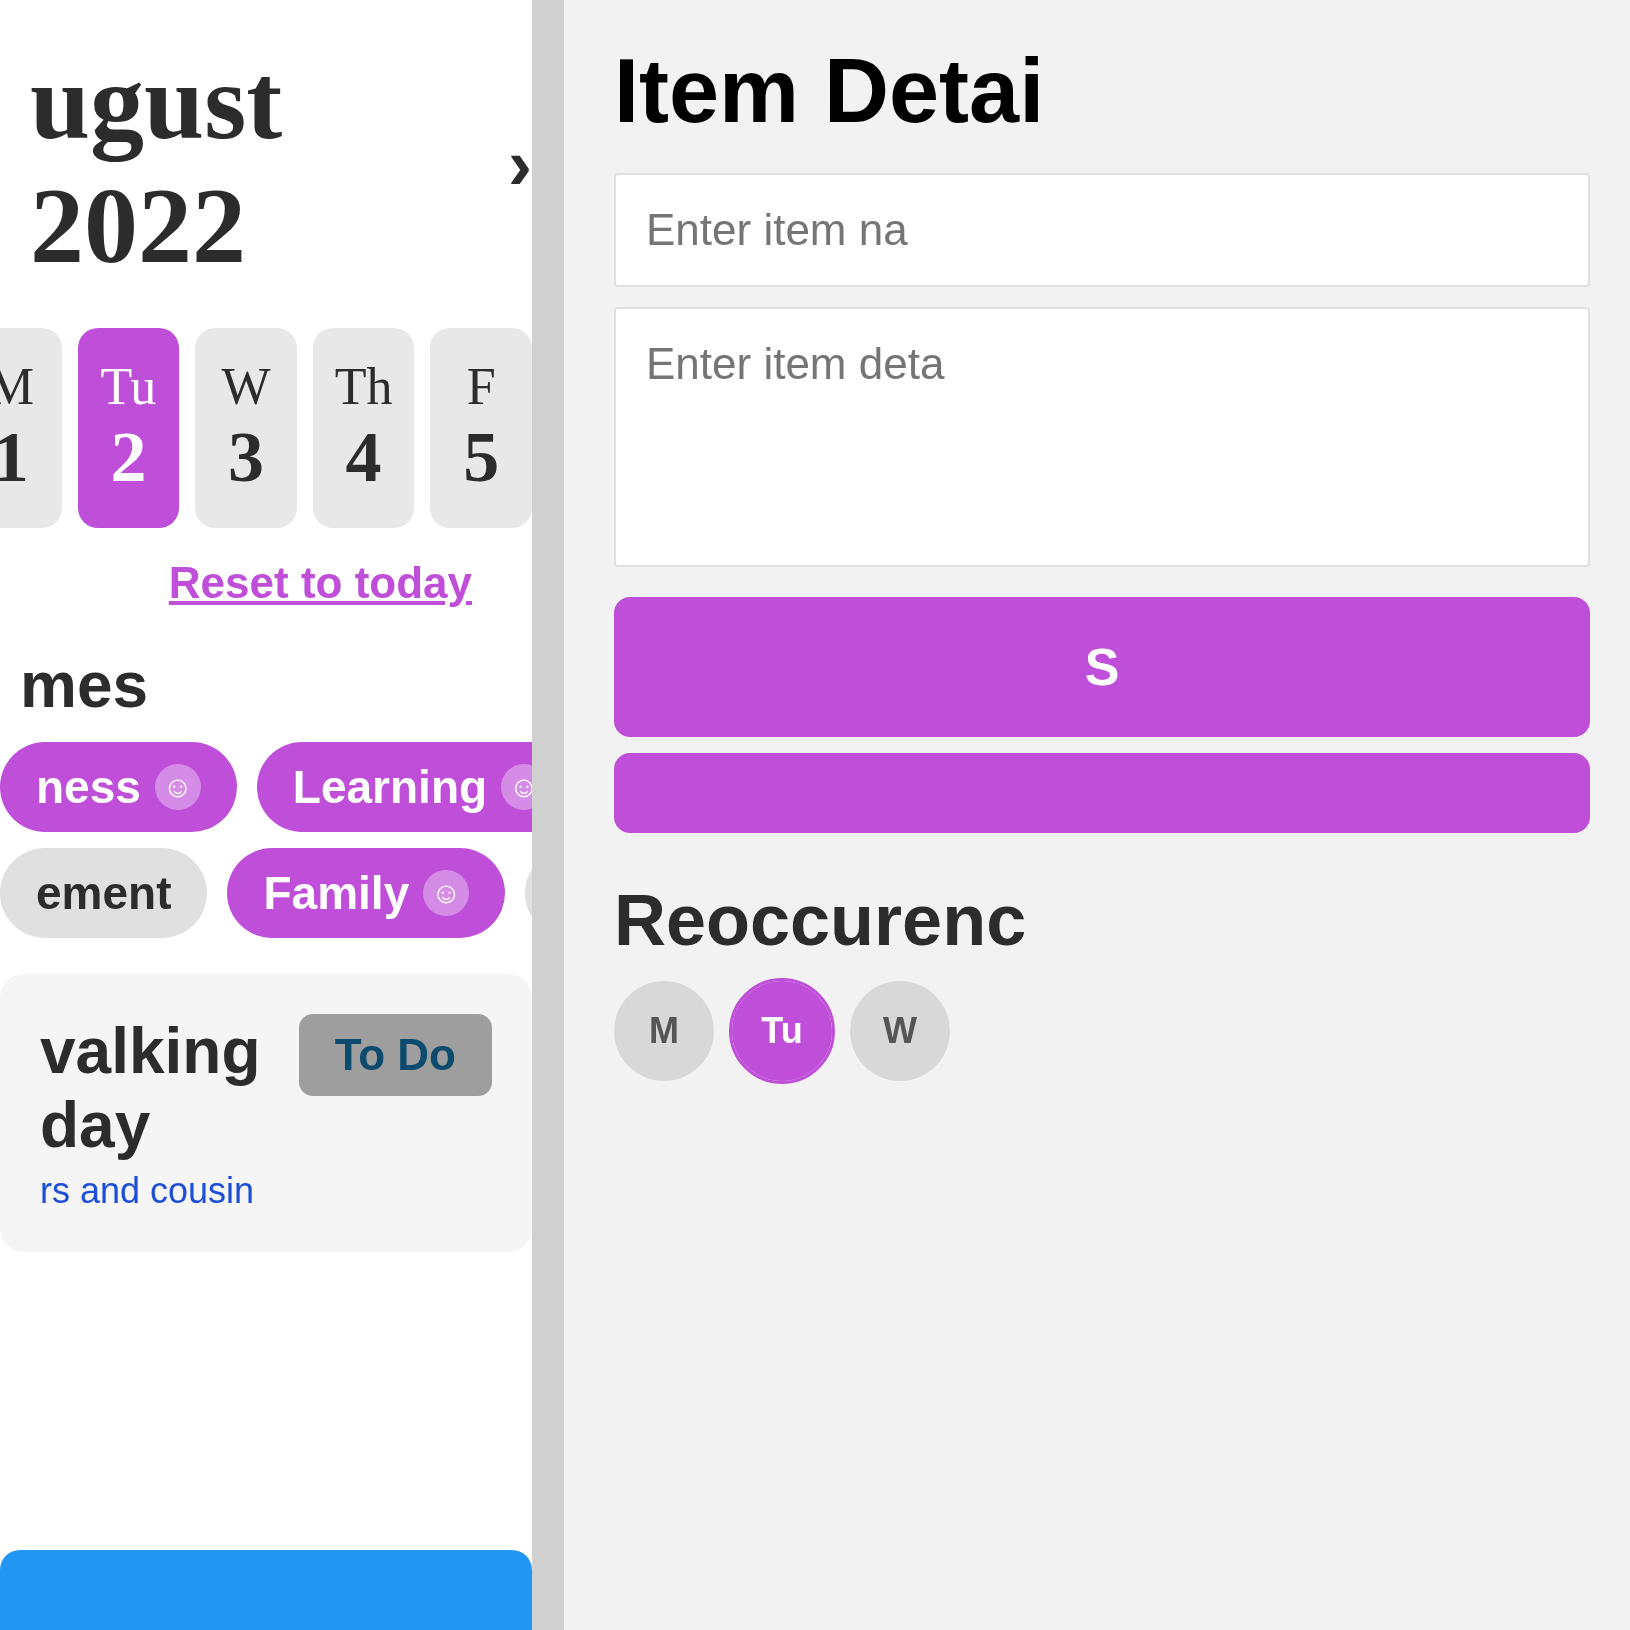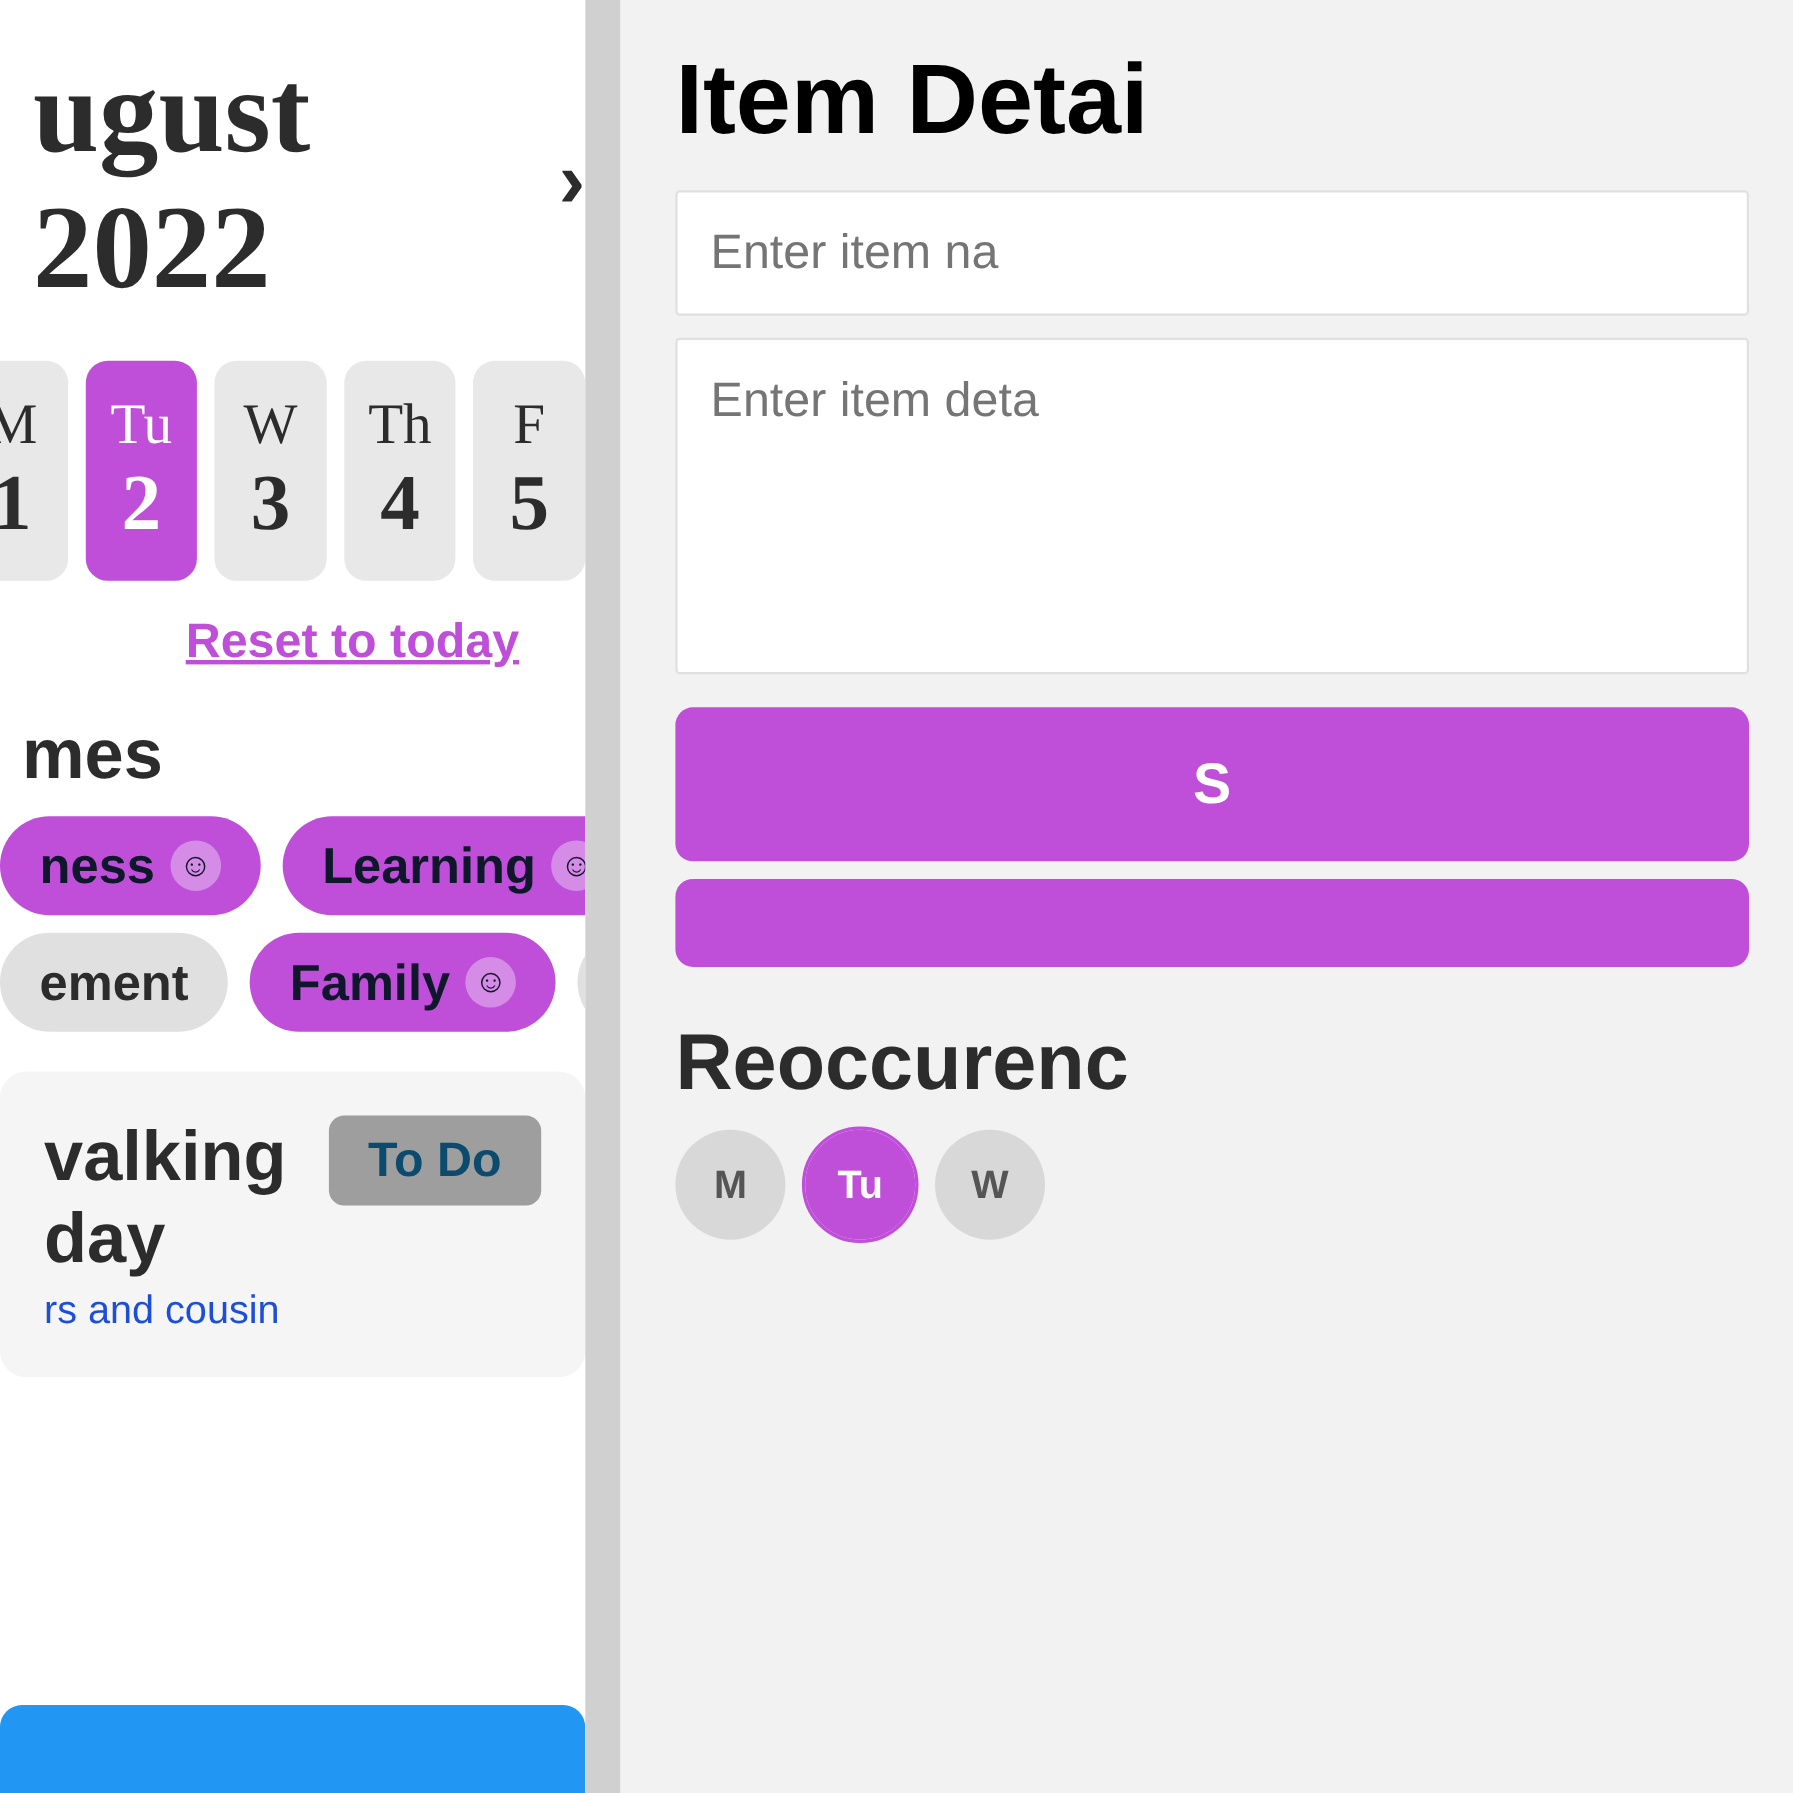--- a/index.html
+++ b/index.html
@@ -111,21 +111,21 @@
       padding: 18px 36px;
       border-radius: 50px;
       font-size: 46px;
       font-weight: 600;
       cursor: pointer;
       font-family: sans-serif;
       white-space: nowrap;
     }
     .cat-chip.active {
       background: #bf4fd9;
-      color: #0f172a;
+      color: #ffffff;
     }
     .cat-chip.inactive {
       background: #e0e0e0;
       color: #2c2c2c;
     }
     .smiley {
       width: 46px;
       height: 46px;
       border-radius: 50%;
       background: rgba(255,255,255,0.35);
@@ -210,21 +210,21 @@
       border-radius: 4px;
       width: calc(100% - 60px);
       margin: 0 0 20px 20px;
       padding: 30px 30px;
       font-size: 44px;
       color: #aaa;
       font-family: sans-serif;
       outline: none;
     }
     .input-field.tall {
-      height: 306px;
+      height: 260px;
       vertical-align: top;
       resize: none;
     }
 
     
     .action-btn {
       width: calc(100% - 60px);
       margin: 10px 0 16px 20px;
       padding: 40px 0;
       border-radius: 16px;

